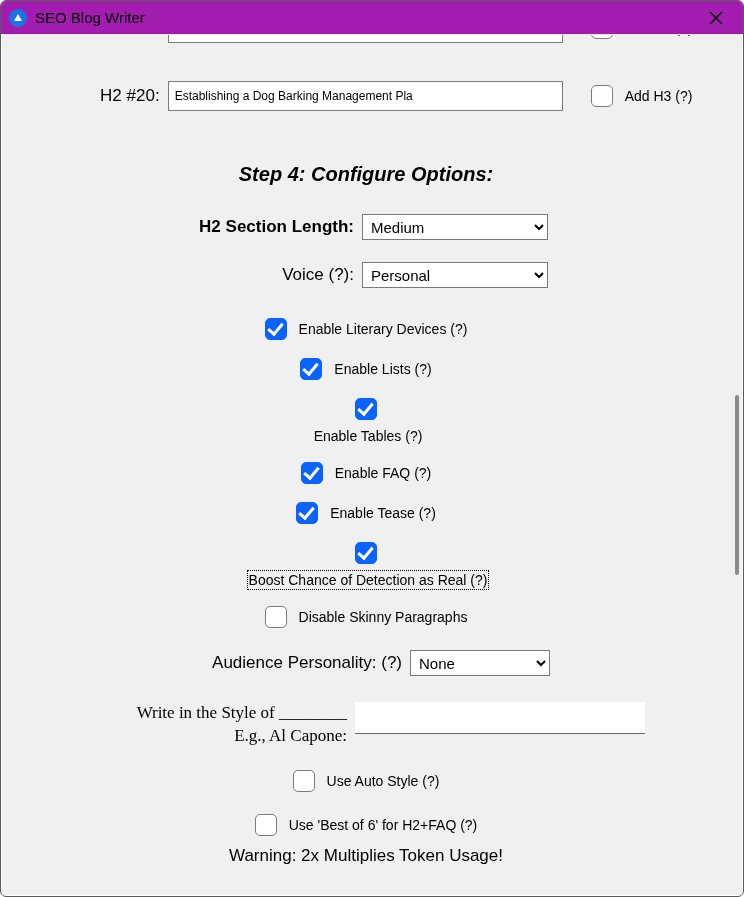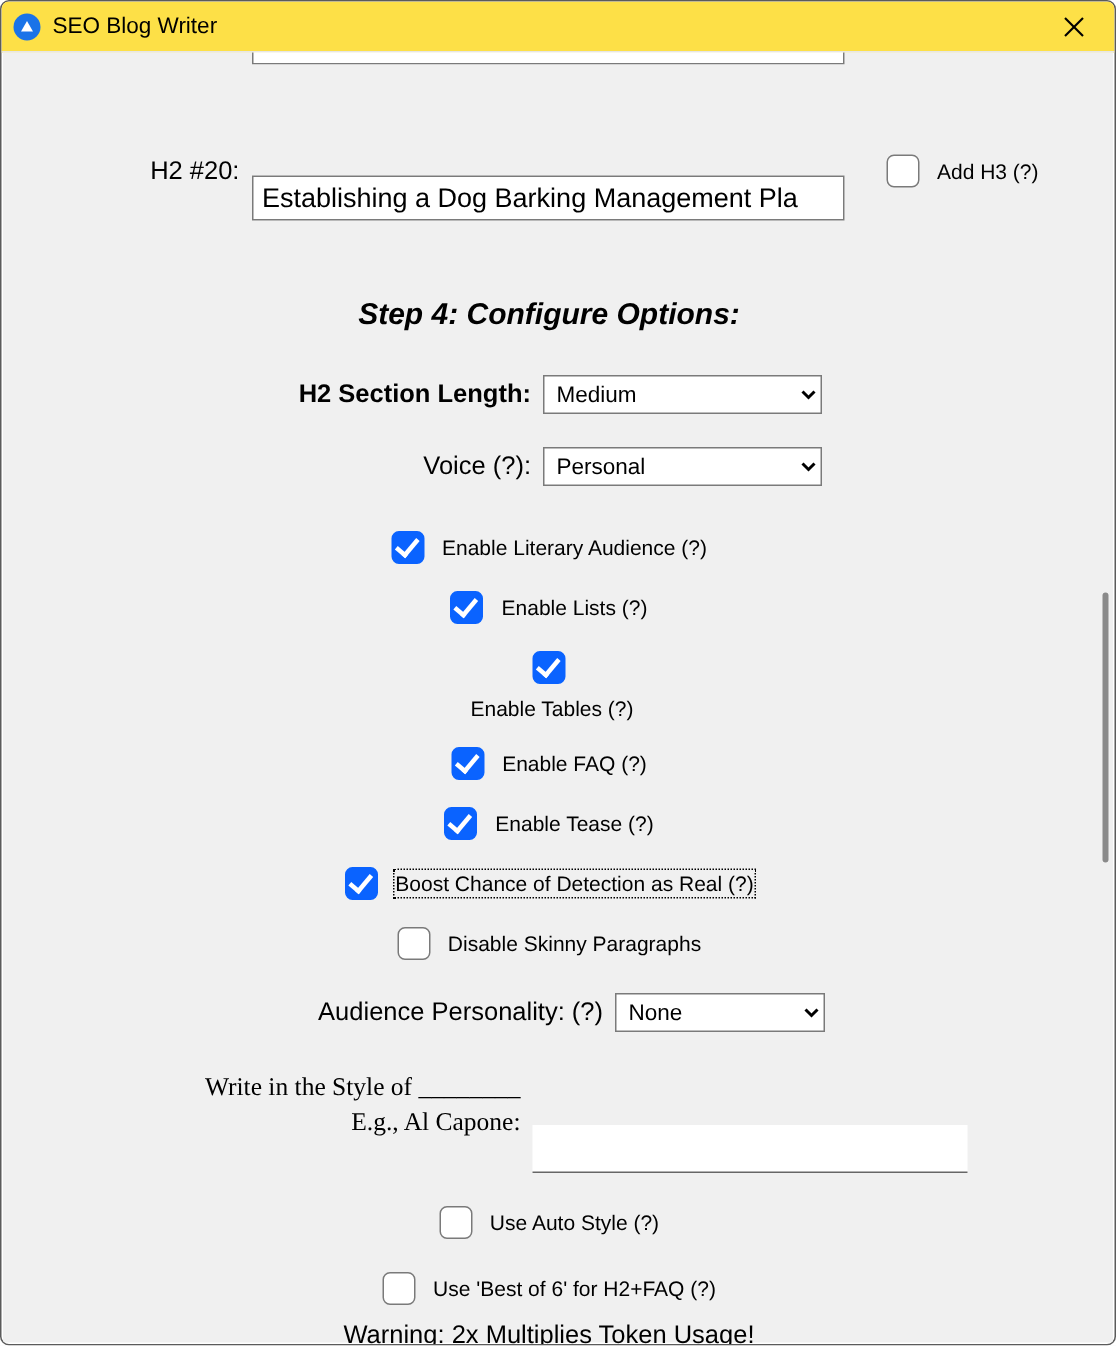--- a/index.html
+++ b/index.html
@@ -18,21 +18,21 @@
     background: #fff;
     border: 1px solid #5b5b5b;
     border-radius: 6px;
     overflow: hidden;
   }
   .titlebar {
     height: 34px;
     display: flex;
     align-items: center;
     padding: 0 10px 0 8px;
-    background: #fde047;
+    background: #a21caf;
     border-bottom: 1px solid #e6e6e6;
   }
   .titlebar .app-icon {
     width: 18px; height: 18px;
     border-radius: 50%;
     background: #1a73e8;
     display: flex; align-items: center; justify-content: center;
     margin-right: 8px;
   }
   .titlebar .app-icon svg { width: 10px; height: 10px; }
@@ -64,22 +64,21 @@
   }
   .label-right { text-align: right; }
 
   
   .textfield {
     height: 30px;
     background: #fff;
     border: 1px solid #7a7a7a;
     padding: 3px 6px;
     font: inherit;
-    font-size: 18px;
-    margin-top: 36px;
+    font-size: 12px;
   }
   .textfield.big { width: 395px; }
   .textfield.style { width: 290px; height: 32px; border: none; border-bottom: 1px solid #666; background: #fff; }
 
   .selectbox {
     height: 26px;
     width: 186px;
     background: #fff;
     border: 1px solid #7a7a7a;
     font: inherit;
@@ -209,39 +208,39 @@
 
       <div class="row opt-row" style="margin-top:22px;">
         <span class="label-right" style="width:170px;">Voice (?):</span>
         <select class="selectbox">
           <option>Personal</option>
         </select>
       </div>
 
       <div class="row opt-row" style="margin-top:30px;">
         <input type="checkbox" class="cb" checked="" style="">
-        <span class="cb-label">Enable Literary Audience (?)</span>
+        <span class="cb-label">Enable Literary Devices (?)</span>
       </div>
       <div class="row opt-row" style="margin-top:18px;">
         <input type="checkbox" class="cb" checked="" style="">
         <span class="cb-label">Enable Lists (?)</span>
       </div>
       <div class="row opt-row" style="margin-top:18px;flex-direction:column;">
         <input type="checkbox" class="cb" checked="" style="">
         <span class="cb-label">Enable Tables (?)</span>
       </div>
       <div class="row opt-row" style="margin-top:18px;">
         <input type="checkbox" class="cb" checked="" style="">
         <span class="cb-label">Enable FAQ (?)</span>
       </div>
       <div class="row opt-row" style="margin-top:18px;">
         <input type="checkbox" class="cb" checked="" style="">
         <span class="cb-label">Enable Tease (?)</span>
       </div>
-      <div class="row opt-row" style="margin-top:18px;">
+      <div class="row opt-row" style="margin-top:18px;flex-direction:column;">
         <input type="checkbox" class="cb" checked="" style="">
         <span class="cb-label focus-outline">Boost Chance of Detection as Real (?)</span>
       </div>
       <div class="row opt-row" style="margin-top:18px;">
         <input type="checkbox" class="cb" style="">
         <span class="cb-label">Disable Skinny Paragraphs</span>
       </div>
 
       <div class="row opt-row" style="margin-top:22px;align-items:center;">
         <span class="label-right" style="width:220px;">Audience Personality: (?)</span>

